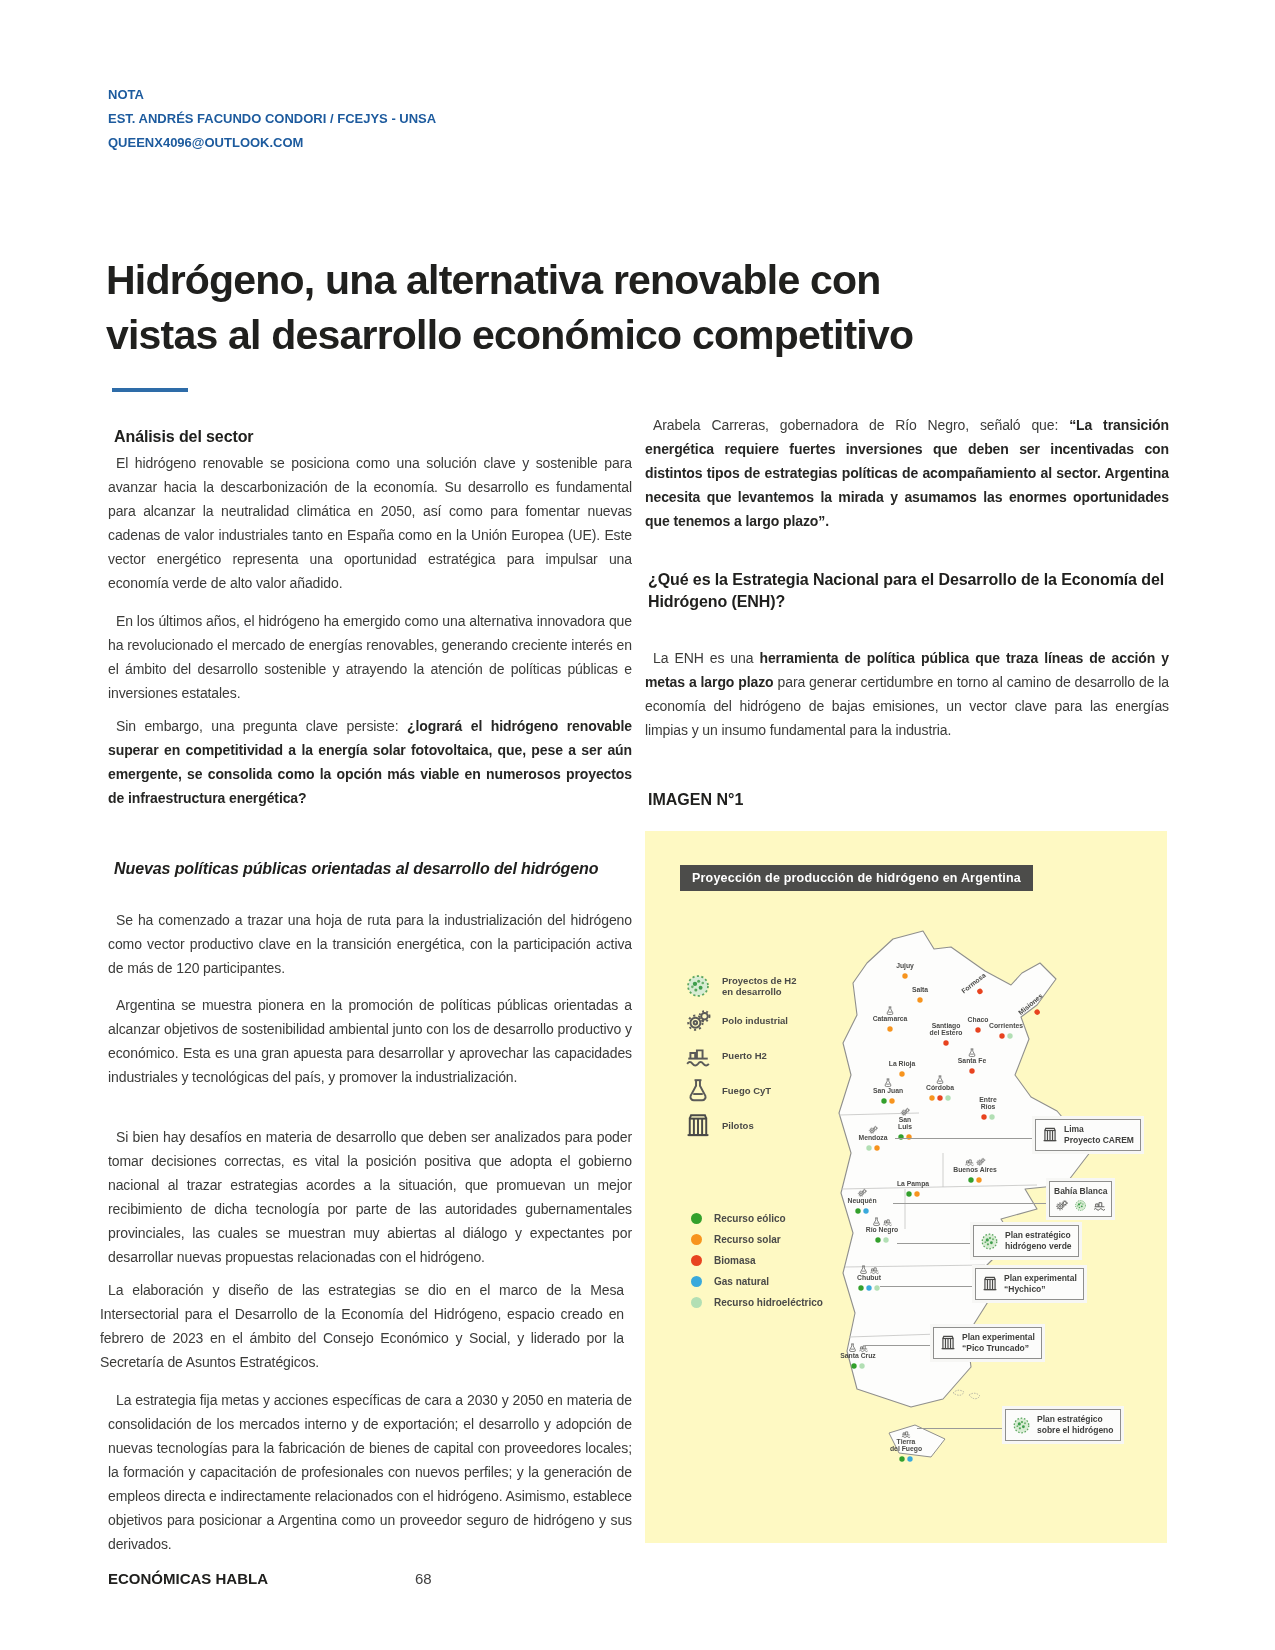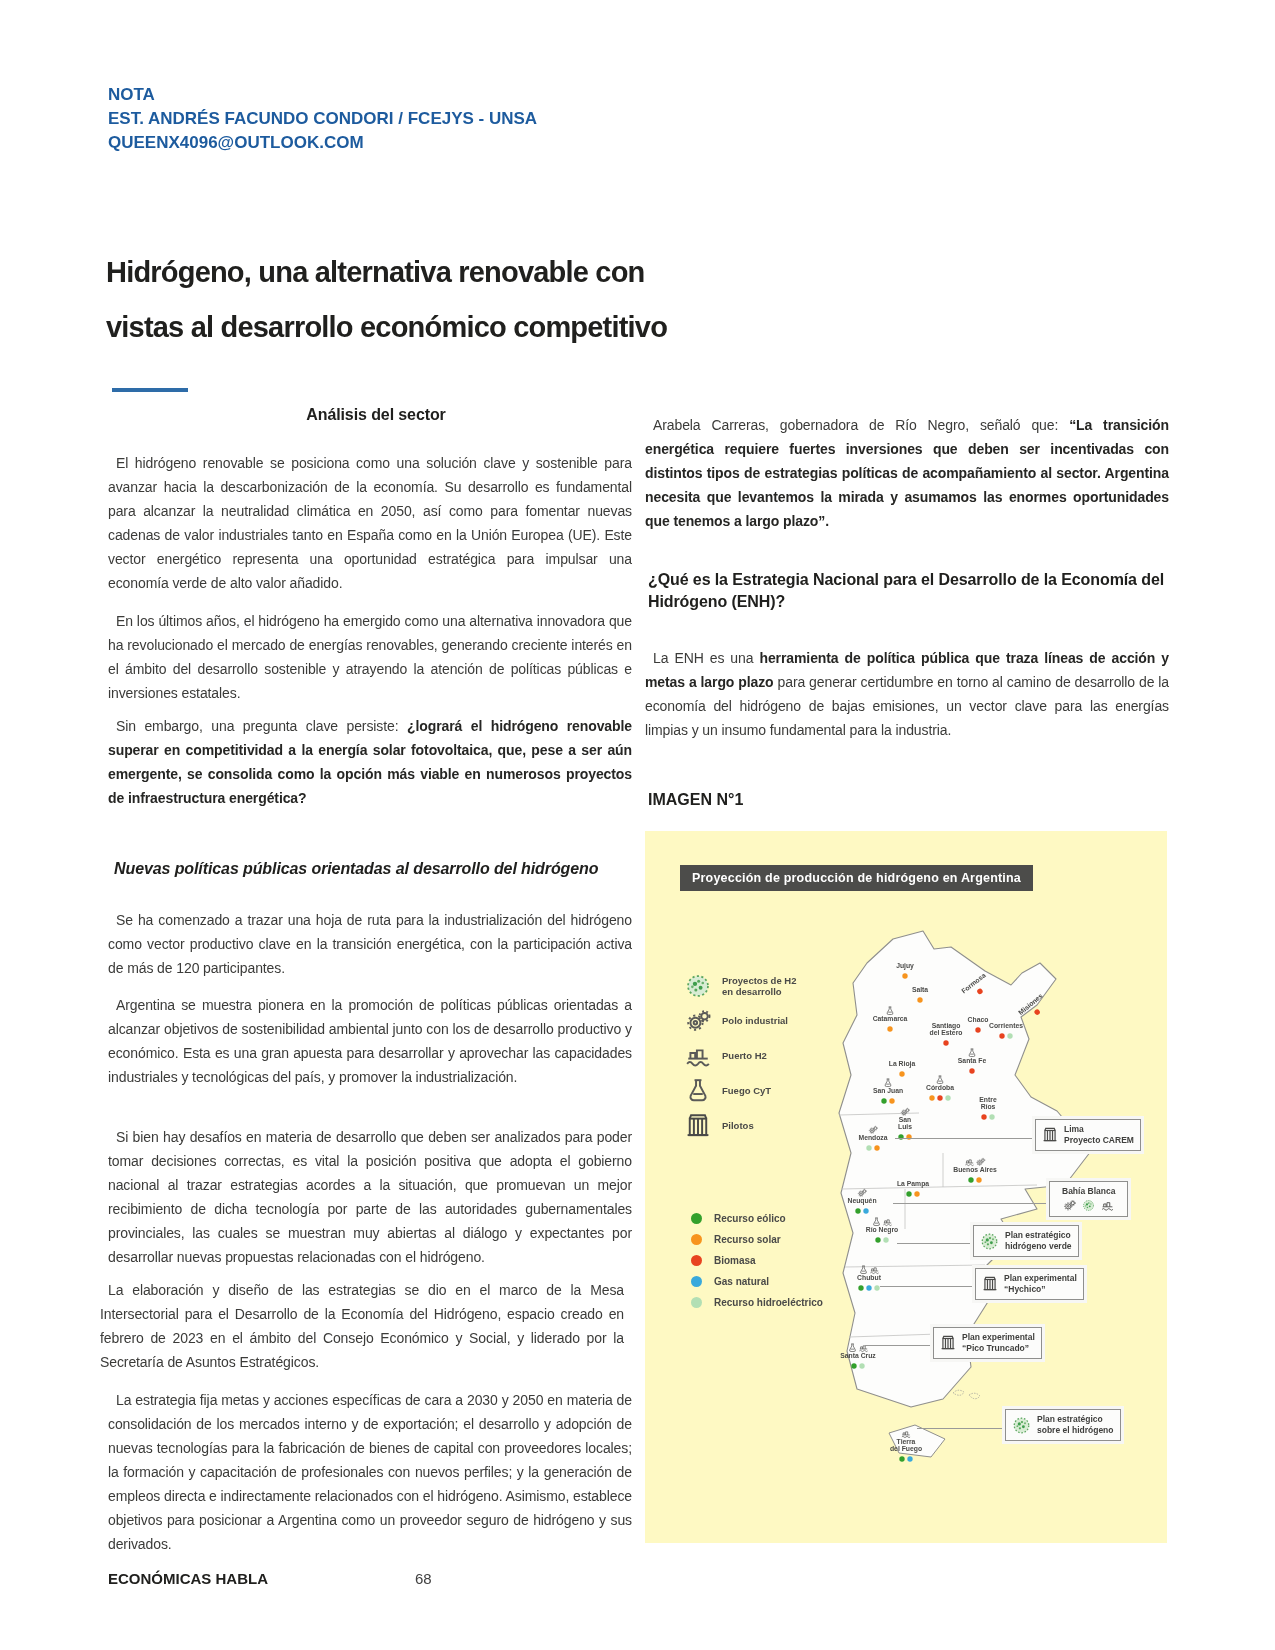--- a/index.html
+++ b/index.html
@@ -1,20 +1,20 @@
 <!DOCTYPE html>
 <html><head>
 <meta charset="utf-8">
 <style>
   html,body{margin:0;padding:0;background:#e8e8e8;}
   .page{position:relative;width:1275px;height:1650px;background:#ffffff;margin:0 auto;
         font-family:"Liberation Sans",sans-serif;overflow:hidden;}
-  .kicker{position:absolute;left:108px;top:83px;font-size:17px;font-weight:bold;
+  .kicker{position:absolute;left:108px;top:83px;font-size:13px;font-weight:bold;
           line-height:24px;color:#1d5b9e;letter-spacing:0;}
-  .title{position:absolute;left:106px;top:226px;font-size:29px;font-weight:bold;
+  .title{position:absolute;left:106px;top:226px;font-size:41px;font-weight:bold;
          line-height:55px;color:#20201e;letter-spacing:-0.8px;}
   .rule{position:absolute;left:112px;top:388px;width:76px;height:4px;background:#2e6ca8;}
   .h3{position:absolute;font-size:16px;font-weight:bold;color:#20201e;width:524px;
       letter-spacing:-0.1px;line-height:22px;}
   .para{position:absolute;width:524px;font-size:14px;line-height:24px;color:#3b3b39;
         text-align:justify;letter-spacing:-0.1px;text-indent:8px;}
   .para b{color:#262624;}
   .footer-left{position:absolute;left:108px;top:1570px;font-size:15px;font-weight:bold;color:#20201e;}
   .footer-num{position:absolute;left:415px;top:1570px;font-size:15px;color:#404040;}
   .imagen-label{position:absolute;left:648px;top:791px;font-size:16px;font-weight:bold;color:#20201e;}
@@ -28,21 +28,21 @@
   .tlegend .lab{font-size:9.5px;font-weight:bold;color:#4a4a48;margin-left:11px;
                 white-space:pre-line;line-height:1.2;}
   .rlegend{position:absolute;left:46px;top:382px;}
   .rlegend .item{display:flex;align-items:flex-end;margin-bottom:10px;}
   .rlegend .dot{width:11px;height:11px;border-radius:50%;flex:0 0 auto;}
   .rlegend .lab{font-size:10px;font-weight:600;color:#4a4a48;margin-left:12px;}
   .mapsvg{position:absolute;left:148px;top:86px;}
   .callout{position:absolute;background:#fcfcfb;border:1px solid #8f8f8d;padding:4px 6px;
            display:flex;align-items:center;gap:6px;box-shadow:0 0 0 3px #f7f7f5;}
   .callout .txt{font-size:8.5px;font-weight:bold;color:#3f3f3d;line-height:1.3;white-space:pre-line;}
-  .callout.stack{flex-direction:column;gap:2px;padding:4px 12px;}
+  .callout.stack{flex-direction:column;gap:2px;padding:4px 4px;}
   .callout.stack .icons{display:flex;gap:6px;align-items:center;}
   .connector{position:absolute;height:1px;background:#9a9a98;}
   text.prov{font-size:6.8px;font-weight:bold;fill:#4a4a48;text-anchor:middle;
             font-family:"Liberation Sans",sans-serif;}
 </style>
 </head>
 <body>
 
 <div class="page">
 
@@ -52,21 +52,21 @@
     <div>QUEENX4096@OUTLOOK.COM</div>
   </div>
 
   <h1 class="title">
     <span>Hidrógeno, una alternativa renovable con</span><br>
     <span>vistas al desarrollo económico competitivo</span>
   </h1>
 
   <div class="rule"></div>
 
-  <div class="h3" style="left:114px;top:404px;text-align:center;">Análisis del sector</div>
+  <div class="h3" style="left:114px;top:426px;">Análisis del sector</div>
   <p class="para" style="left:108px;top:437px;">El hidrógeno renovable se posiciona como una solución clave y sostenible para avanzar hacia la descarbonización de la economía. Su desarrollo es fundamental para alcanzar la neutralidad climática en 2050, así como para fomentar nuevas cadenas de valor industriales tanto en España como en la Unión Europea (UE). Este vector energético representa una oportunidad estratégica para impulsar una economía verde de alto valor añadido.</p>
   <p class="para" style="left:108px;top:700px;"><span>Sin embargo, una pregunta clave persiste: </span><b>¿logrará el hidrógeno renovable superar en competitividad a la energía solar fotovoltaica, que, pese a ser aún emergente, se consolida como la opción más viable en numerosos proyectos de infraestructura energética?</b></p>
   <p class="para" style="left:108px;top:595px;">En los últimos años, el hidrógeno ha emergido como una alternativa innovadora que ha revolucionado el mercado de energías renovables, generando creciente interés en el ámbito del desarrollo sostenible y atrayendo la atención de políticas públicas e inversiones estatales.</p>
 
   <div class="h3" style="left:114px;top:858px;font-style:italic;">Nuevas políticas públicas orientadas al desarrollo del hidrógeno</div>
   <p class="para" style="left:108px;top:894px;">Se ha comenzado a trazar una hoja de ruta para la industrialización del hidrógeno como vector productivo clave en la transición energética, con la participación activa de más de 120 participantes.</p>
   <p class="para" style="left:108px;top:979px;">Argentina se muestra pionera en la promoción de políticas públicas orientadas a alcanzar objetivos de sostenibilidad ambiental junto con los de desarrollo productivo y económico. Esta es una gran apuesta para desarrollar y aprovechar las capacidades industriales y tecnológicas del país, y promover la industrialización.</p>
   <p class="para" style="left:108px;top:1111px;">Si bien hay desafíos en materia de desarrollo que deben ser analizados para poder tomar decisiones correctas, es vital la posición positiva que adopta el gobierno nacional al trazar estrategias acordes a la situación, que promuevan un mejor recibimiento de dicha tecnología por parte de las autoridades gubernamentales provinciales, las cuales se muestran muy abiertas al diálogo y expectantes por desarrollar nuevas propuestas relacionadas con el hidrógeno.</p>
   <p class="para" style="left:100px;top:1264px;">La elaboración y diseño de las estrategias se dio en el marco de la Mesa Intersectorial para el Desarrollo de la Economía del Hidrógeno, espacio creado en febrero de 2023 en el ámbito del Consejo Económico y Social, y liderado por la Secretaría de Asuntos Estratégicos.</p>
   <p class="para" style="left:108px;top:1374px;">La estrategia fija metas y acciones específicas de cara a 2030 y 2050 en materia de consolidación de los mercados interno y de exportación; el desarrollo y adopción de nuevas tecnologías para la fabricación de bienes de capital con proveedores locales; la formación y capacitación de profesionales con nuevos perfiles; y la generación de empleos directa e indirectamente relacionados con el hidrógeno. Asimismo, establece objetivos para posicionar a Argentina como un proveedor seguro de hidrógeno y sus derivados.</p>

